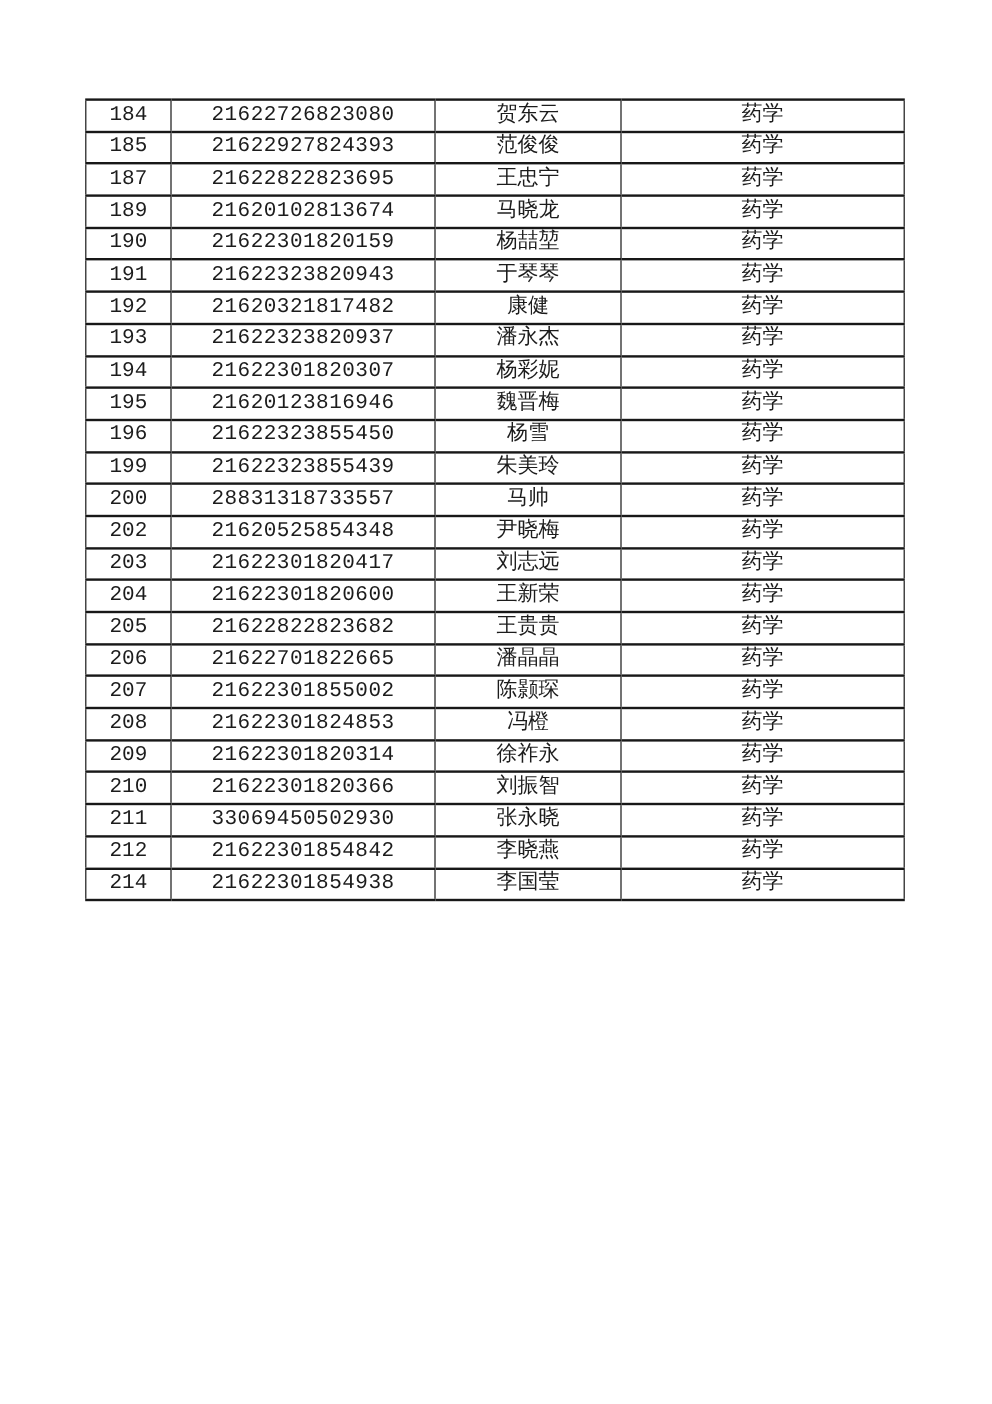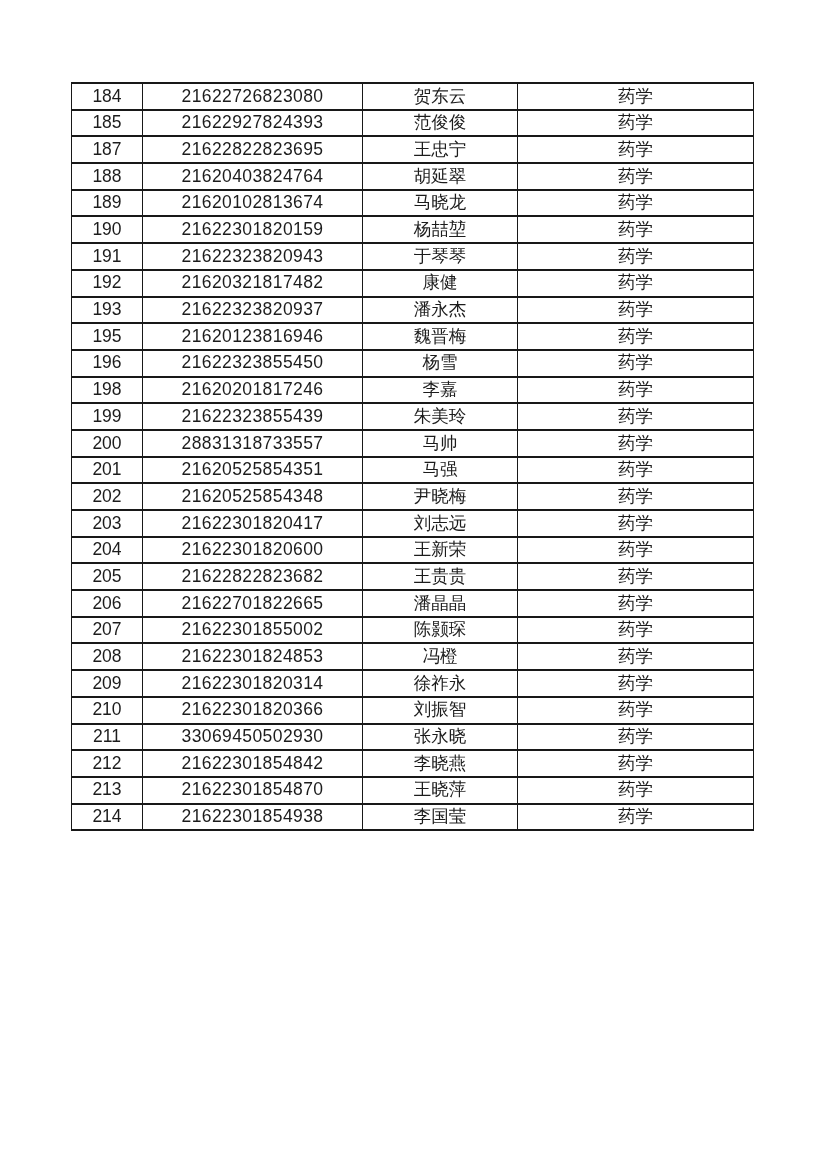--- a/index.html
+++ b/index.html
@@ -6,21 +6,21 @@
     margin: 0;
     padding: 0;
     background: #ffffff;
   }
   .page {
     position: relative;
     width: 827px;
     height: 1170px;
     background: #ffffff;
     overflow: hidden;
-    font-family: Liberation Sans, sans-serif;
+    font-family: Liberation Mono, monospace;
   }
   table.roster {
     position: absolute;
     left: 71px;
     top: 82px;
     width: 682px;
     border-collapse: collapse;
     table-layout: fixed;
   }
   table.roster col.c-index   { width: 71px; }
@@ -70,26 +70,20 @@
     <td class="name-cell">范俊俊</td>
     <td class="subject-cell">药学</td>
   </tr>
         <tr>
     <td class="index-cell">187</td>
     <td class="id-cell">21622822823695</td>
     <td class="name-cell">王忠宁</td>
     <td class="subject-cell">药学</td>
   </tr>
         <tr>
-    <td class="index-cell">188</td>
-    <td class="id-cell">21620403824764</td>
-    <td class="name-cell">胡延翠</td>
-    <td class="subject-cell">药学</td>
-  </tr>
-        <tr>
     <td class="index-cell">189</td>
     <td class="id-cell">21620102813674</td>
     <td class="name-cell">马晓龙</td>
     <td class="subject-cell">药学</td>
   </tr>
         <tr>
     <td class="index-cell">190</td>
     <td class="id-cell">21622301820159</td>
     <td class="name-cell">杨喆堃</td>
     <td class="subject-cell">药学</td>
@@ -106,56 +100,50 @@
     <td class="name-cell">康健</td>
     <td class="subject-cell">药学</td>
   </tr>
         <tr>
     <td class="index-cell">193</td>
     <td class="id-cell">21622323820937</td>
     <td class="name-cell">潘永杰</td>
     <td class="subject-cell">药学</td>
   </tr>
         <tr>
+    <td class="index-cell">194</td>
+    <td class="id-cell">21622301820307</td>
+    <td class="name-cell">杨彩妮</td>
+    <td class="subject-cell">药学</td>
+  </tr>
+        <tr>
     <td class="index-cell">195</td>
     <td class="id-cell">21620123816946</td>
     <td class="name-cell">魏晋梅</td>
     <td class="subject-cell">药学</td>
   </tr>
         <tr>
     <td class="index-cell">196</td>
     <td class="id-cell">21622323855450</td>
     <td class="name-cell">杨雪</td>
     <td class="subject-cell">药学</td>
   </tr>
         <tr>
-    <td class="index-cell">198</td>
-    <td class="id-cell">21620201817246</td>
-    <td class="name-cell">李嘉</td>
-    <td class="subject-cell">药学</td>
-  </tr>
-        <tr>
     <td class="index-cell">199</td>
     <td class="id-cell">21622323855439</td>
     <td class="name-cell">朱美玲</td>
     <td class="subject-cell">药学</td>
   </tr>
         <tr>
     <td class="index-cell">200</td>
     <td class="id-cell">28831318733557</td>
     <td class="name-cell">马帅</td>
     <td class="subject-cell">药学</td>
   </tr>
         <tr>
-    <td class="index-cell">201</td>
-    <td class="id-cell">21620525854351</td>
-    <td class="name-cell">马强</td>
-    <td class="subject-cell">药学</td>
-  </tr>
-        <tr>
     <td class="index-cell">202</td>
     <td class="id-cell">21620525854348</td>
     <td class="name-cell">尹晓梅</td>
     <td class="subject-cell">药学</td>
   </tr>
         <tr>
     <td class="index-cell">203</td>
     <td class="id-cell">21622301820417</td>
     <td class="name-cell">刘志远</td>
     <td class="subject-cell">药学</td>
@@ -205,26 +193,20 @@
         <tr>
     <td class="index-cell">211</td>
     <td class="id-cell">33069450502930</td>
     <td class="name-cell">张永晓</td>
     <td class="subject-cell">药学</td>
   </tr>
         <tr>
     <td class="index-cell">212</td>
     <td class="id-cell">21622301854842</td>
     <td class="name-cell">李晓燕</td>
-    <td class="subject-cell">药学</td>
-  </tr>
-        <tr>
-    <td class="index-cell">213</td>
-    <td class="id-cell">21622301854870</td>
-    <td class="name-cell">王晓萍</td>
     <td class="subject-cell">药学</td>
   </tr>
         <tr>
     <td class="index-cell">214</td>
     <td class="id-cell">21622301854938</td>
     <td class="name-cell">李国莹</td>
     <td class="subject-cell">药学</td>
   </tr>
       </tbody>
   </table>

